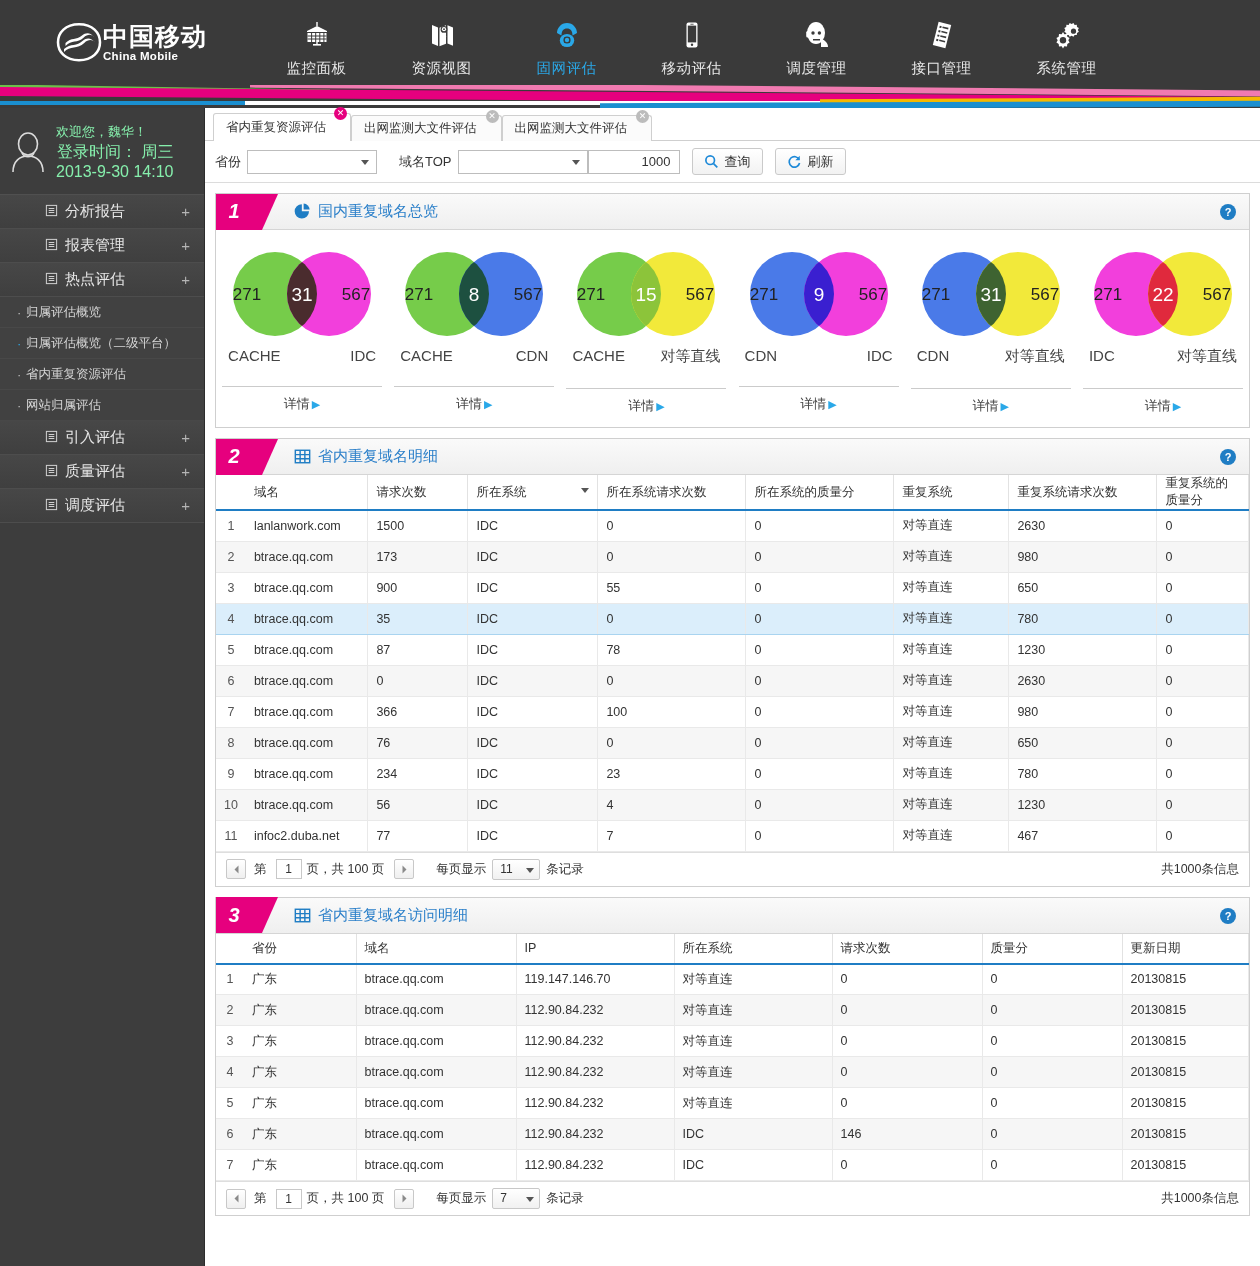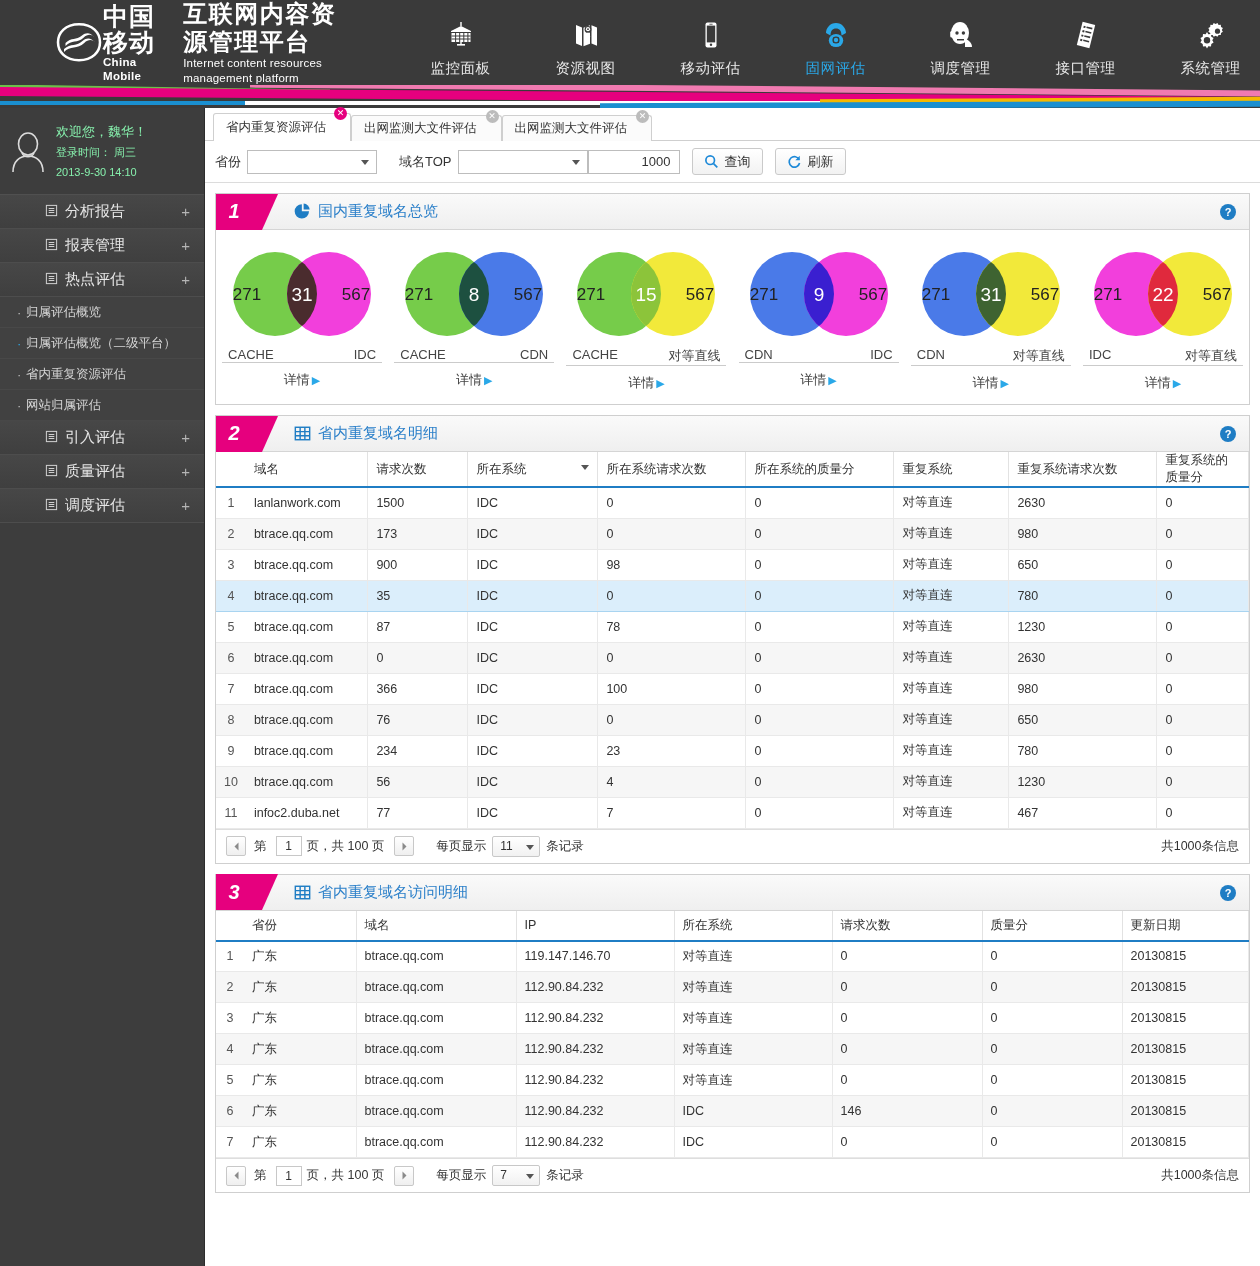--- a/index.html
+++ b/index.html
@@ -36,21 +36,21 @@
   .stripe i { position: absolute; display: block; }
 
   
   .sidebar {
     position: absolute; left: 0; top: 108px; width: 205px; bottom: 0;
     background: #3d3d3d; border-right: 1px solid #2c2c2c;
   }
   .userbox { padding: 14px 0 12px 0; display: flex; align-items: center; border-bottom: 1px solid #505050;}
   .avatar { width: 56px; display:flex; justify-content:center; }
   .userinfo { color: #86efac; font-size: 13px; line-height: 20px; }
-  .userinfo .l2, .userinfo .l3 { font-size: 11px; }
+  .userinfo .l2, .userinfo .l3 { font-size: 16px; text-align: right; }
 
   .navgroup {
     height: 34px; display: flex; align-items: center; color: #e6e6e6;
     font-size: 15px; border-bottom: 1px solid #4d4d4d; cursor: pointer; position: relative;
     background: linear-gradient(#474747, #3f3f3f);
     padding-left: 35px;
   }
   .navgroup .gico { margin: 0 7px 0 10px; }
   .navgroup .plus { position: absolute; right: 14px; color: #b5b5b5; font-size: 15px; }
   .subitem {
@@ -112,21 +112,21 @@
   }
   .ptitle { margin-left: 32px; font-size: 15px; color: #2a7fc9; display: flex; align-items: center;}
   .ptitle .ti { margin-right: 7px; display:flex; }
   .phelp { position: absolute; right: 12px; top: 9px; }
 
   
   .vennwrap { display: flex; padding: 16px 0 12px 0; }
   .venncell { flex: 1; display: flex; flex-direction: column; align-items: center; }
   .vennsvg { display: block; }
   .vennlabels { width: 160px; display: flex; justify-content: space-between;
-    font-size: 13px; color: #444; padding: 5px 6px 0 6px; border-bottom: 1px solid #cbcbcb; }
+    font-size: 15px; color: #444; padding: 5px 6px 22px 6px; border-bottom: 1px solid #cbcbcb; }
   .vdetail { font-size: 13px; color: #444; margin-top: 8px; cursor: pointer; }
   .vdetail .arrow { color: #2aa8e8; font-size: 11px; margin-left: 2px;}
 
   
   table.grid { width: 100%; border-collapse: collapse; font-size: 12.5px; color: #333; }
   table.grid th {
     font-weight: normal; text-align: left; height: 30px; padding: 0 8px;
     background: #fff; border-right: 1px solid #e2e2e2; border-bottom: 2px solid #1f7dc4;
     position: relative; color:#333;
   }
@@ -164,24 +164,20 @@
       </g>
       <g fill="#fff">
         <path d="M14 33 C22 24 30 30 38 22 C44 16 50 18 52 21 C48 16 42 14 36 19 C28 26 22 21 14 29Z"></path>
         <path d="M12 41 C20 32 30 38 39 29 C45 23 51 25 53 28 C49 23 43 21 37 26 C29 34 21 29 12 37Z"></path>
       </g>
     </svg>
     <div class="brand-text">
       <div class="brand-cn">中国移动</div>
       <div class="brand-en">China Mobile</div>
     </div>
-    <div class="platform">
-      <div class="platform-cn">互联网内容资源管理平台</div>
-      <div class="platform-en">Internet content resources management platform</div>
-    </div>
   </div>
 
   <div class="topnav" id="topnav">
       <div class="navitem">
         <div class="ico">
           <svg width="30" height="30" viewBox="0 0 30 30">
             <g fill="#fff">
               <path d="M15 2 L15 5"></path>
               <rect x="14.3" y="2" width="1.4" height="4"></rect>
               <path d="M5 11 L15 6 L25 11 L25 12 L5 12 Z"></path>
@@ -209,53 +205,53 @@
             </g>
             <g fill="#fff">
               <circle cx="17" cy="9.2" r="2.1"></circle>
               <path d="M17 12 L19.3 16.5 L14.7 16.5 Z"></path>
             </g>
             <circle cx="17" cy="9.2" r="0.9" fill="#3a3a3a"></circle>
           </svg>
         </div>
         <div class="lbl">资源视图</div>
       </div>
+      <div class="navitem active">
+        <div class="ico">
+          <svg width="30" height="30" viewBox="0 0 30 30">
+            <g fill="#2aa8e8">
+              <path d="M15 3 C9 3 5 8 5 13 L9.5 15.5 C9.5 11 11.5 8.5 15 8.5 C18.5 8.5 20.5 11 20.5 15.5 L25 13 C25 8 21 3 15 3 Z"></path>
+              <ellipse cx="15" cy="20.5" rx="7.2" ry="6.6"></ellipse>
+            </g>
+            <g fill="#3a3a3a">
+              <circle cx="15" cy="20" r="3.6"></circle>
+            </g>
+            <g fill="#2aa8e8">
+              <circle cx="15" cy="20" r="2.2"></circle>
+            </g>
+            <g fill="#3a3a3a">
+              <circle cx="12.6" cy="17.8" r="0.6"></circle>
+              <circle cx="17.4" cy="17.8" r="0.6"></circle>
+              <circle cx="12.6" cy="22.2" r="0.6"></circle>
+              <circle cx="17.4" cy="22.2" r="0.6"></circle>
+            </g>
+          </svg>
+        </div>
+        <div class="lbl">固网评估</div>
+      </div>
       <div class="navitem">
         <div class="ico">
           <svg width="30" height="30" viewBox="0 0 30 30">
             <rect x="9.5" y="2.5" width="11" height="25" rx="2" fill="#fff"></rect>
             <rect x="10.8" y="5.6" width="8.4" height="16.8" fill="#3a3a3a"></rect>
             <circle cx="15" cy="24.8" r="1.2" fill="#3a3a3a"></circle>
             <rect x="13.4" y="3.8" width="3.2" height="0.8" fill="#3a3a3a"></rect>
           </svg>
         </div>
         <div class="lbl">移动评估</div>
-      </div>
-      <div class="navitem active">
-        <div class="ico">
-          <svg width="30" height="30" viewBox="0 0 30 30">
-            <g fill="#2aa8e8">
-              <path d="M15 3 C9 3 5 8 5 13 L9.5 15.5 C9.5 11 11.5 8.5 15 8.5 C18.5 8.5 20.5 11 20.5 15.5 L25 13 C25 8 21 3 15 3 Z"></path>
-              <ellipse cx="15" cy="20.5" rx="7.2" ry="6.6"></ellipse>
-            </g>
-            <g fill="#3a3a3a">
-              <circle cx="15" cy="20" r="3.6"></circle>
-            </g>
-            <g fill="#2aa8e8">
-              <circle cx="15" cy="20" r="2.2"></circle>
-            </g>
-            <g fill="#3a3a3a">
-              <circle cx="12.6" cy="17.8" r="0.6"></circle>
-              <circle cx="17.4" cy="17.8" r="0.6"></circle>
-              <circle cx="12.6" cy="22.2" r="0.6"></circle>
-              <circle cx="17.4" cy="22.2" r="0.6"></circle>
-            </g>
-          </svg>
-        </div>
-        <div class="lbl">固网评估</div>
       </div>
       <div class="navitem">
         <div class="ico">
           <svg width="30" height="30" viewBox="0 0 30 30">
             <g fill="#fff">
               <ellipse cx="14" cy="13" rx="9" ry="11"></ellipse>
               <path d="M19 19 C23 20 26 23 26 27 L19 27 Z"></path>
             </g>
             <g fill="#3a3a3a">
               <circle cx="11" cy="13" r="1.7"></circle>
@@ -653,21 +649,21 @@
             <td>0</td>
             <td>对等直连</td>
             <td>980</td>
             <td>0</td>
           </tr>
           <tr class="">
             <td class="idx">3</td>
             <td>btrace.qq.com</td>
             <td>900</td>
             <td>IDC</td>
-            <td>98</td>
+            <td>55</td>
             <td>0</td>
             <td>对等直连</td>
             <td>650</td>
             <td>0</td>
           </tr>
           <tr class="sel">
             <td class="idx">4</td>
             <td>btrace.qq.com</td>
             <td>35</td>
             <td>IDC</td>

